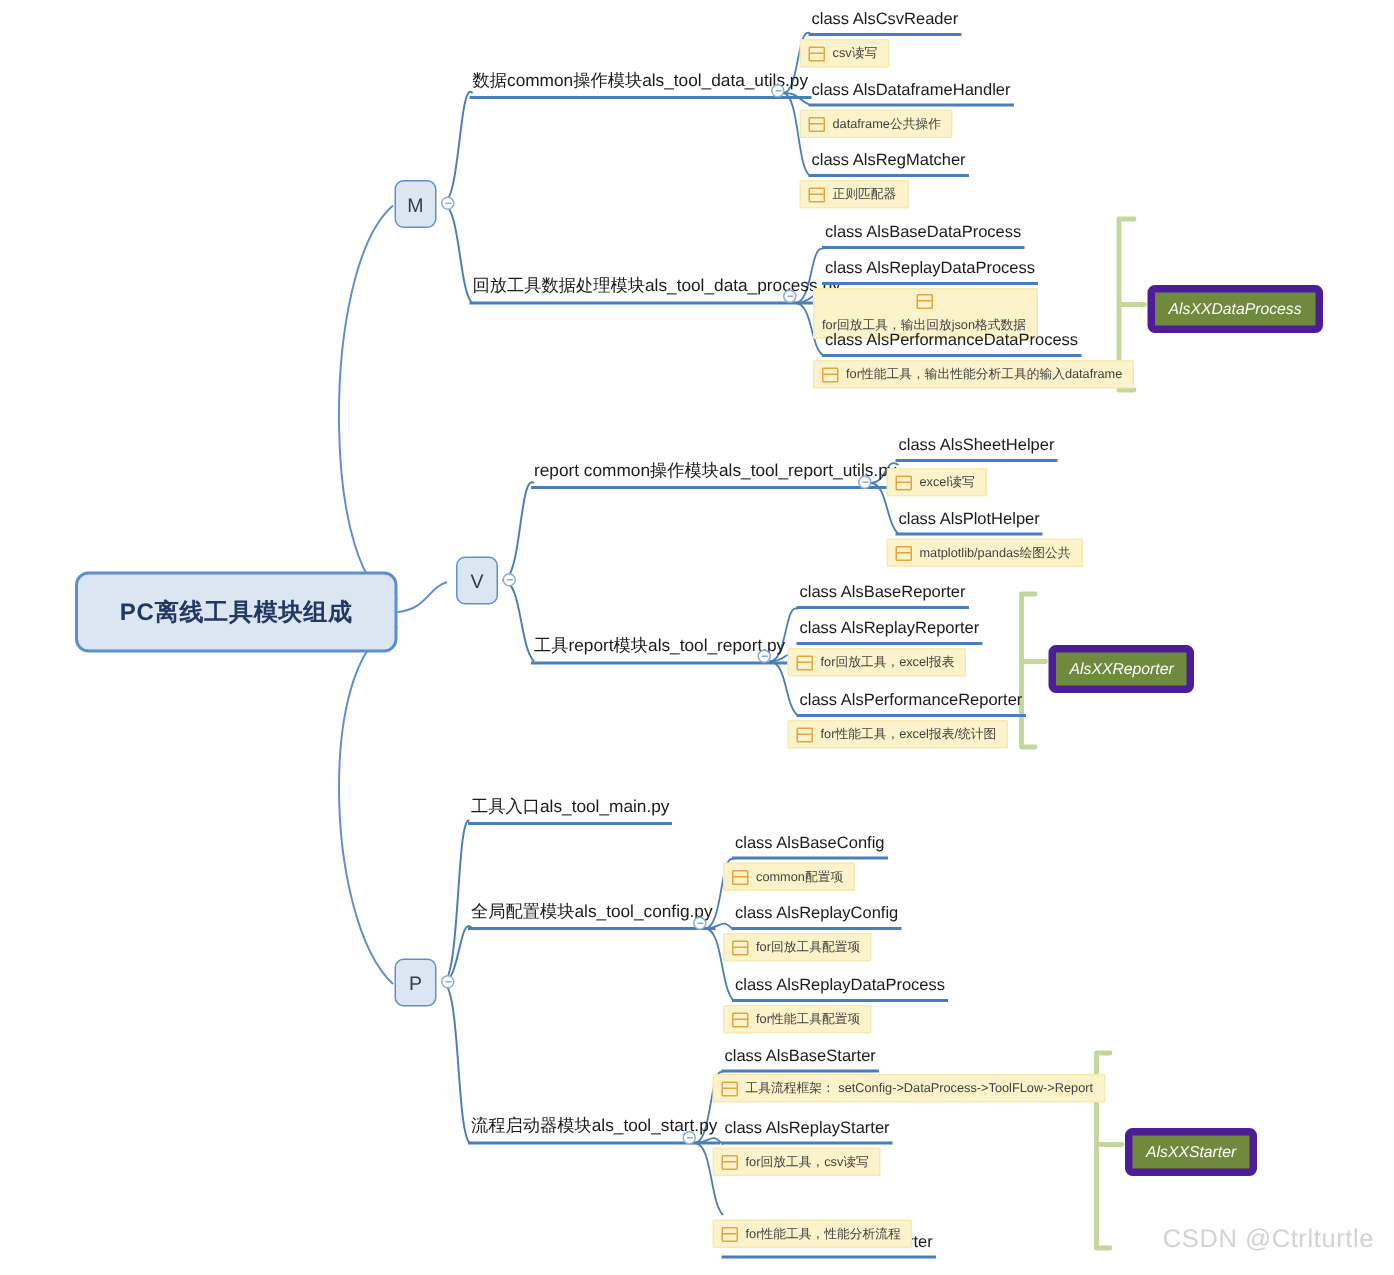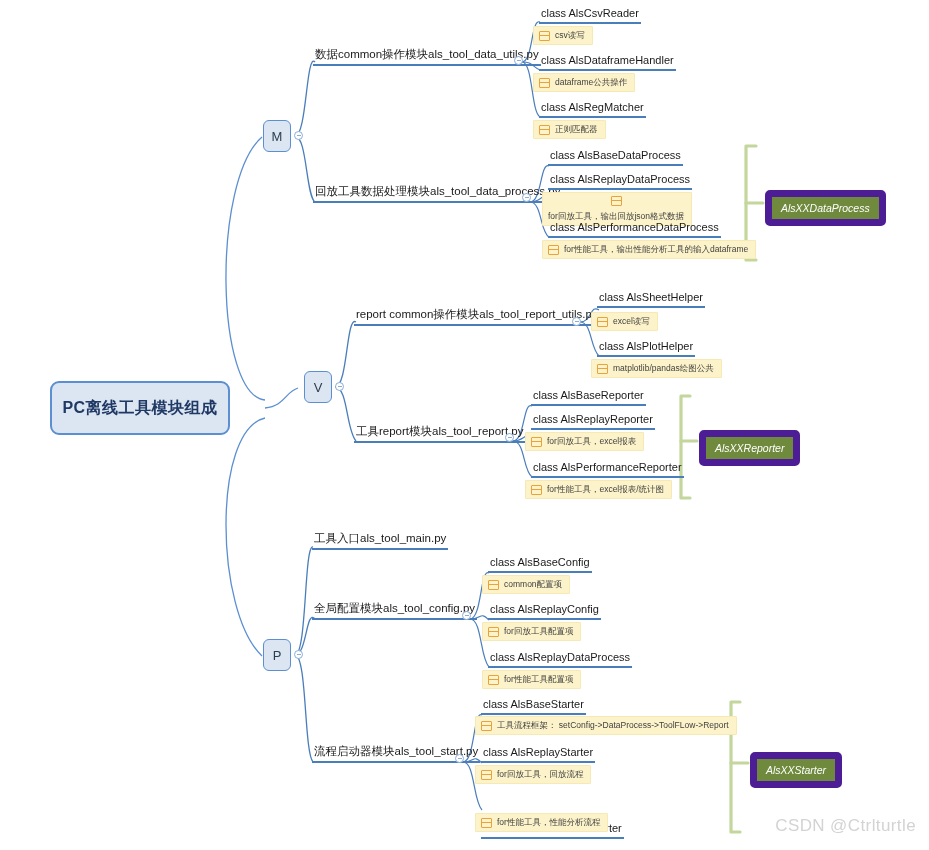--- a/index.html
+++ b/index.html
@@ -18,21 +18,21 @@
   #wires {
     position: absolute; left: 0; top: 0;
     width: 929px; height: 850px;
     pointer-events: none;
   }
 
   
   .root-node {
     position: absolute;
     left: 50px; top: 381px;
-    width: 180px; height: 54px;
+    width: 215px; height: 54px;
     background: #dce6f2;
     border: 2px solid #5b8fd1;
     border-radius: 9px;
     display: flex; align-items: center; justify-content: center;
     color: #1f3864;
     font-size: 16px;
     font-weight: bold;
     letter-spacing: 0.5px;
     z-index: 5;
   }
@@ -120,21 +120,21 @@
     position: absolute;
     left: 0; right: 0; top: 3.2px;
     height: 1.3px; background: #e8a33d;
   }
 
   
   .boundary-label {
     position: absolute;
     z-index: 5;
     background: #6f8a3c;
-    border: 7px solid #4c1d95;
+    border: 5px solid #4c1d95;
     border-radius: 5px;
     color: #ffffff;
     font-style: italic;
     font-size: 10.5px;
     padding: 5px 9px;
     white-space: nowrap;
     text-align: center;
   }
 
   
@@ -330,21 +330,21 @@
 
   <div class="klass" style="left:481px; top:697px;">class AlsBaseStarter</div>
   <div class="note" style="left:475px; top:716px;">
     <span class="note-icon"></span>
     <span>工具流程框架： setConfig-&gt;DataProcess-&gt;ToolFLow-&gt;Report</span>
   </div>
 
   <div class="klass" style="left:481px; top:745px;">class AlsReplayStarter</div>
   <div class="note" style="left:475px; top:765px;">
     <span class="note-icon"></span>
-    <span>for回放工具，回放流程</span>
+    <span>for回放工具，csv读写</span>
   </div>
 
   <div class="klass" style="left:481px; top:793px;margin-top:28px;">class AlsPerformanceStarter</div>
   <div class="note" style="left:475px; top:813px;">
     <span class="note-icon"></span>
     <span>for性能工具，性能分析流程</span>
   </div>
 
   <div class="boundary-label" style="left:750px; top:752px;">AlsXXStarter</div>
 

